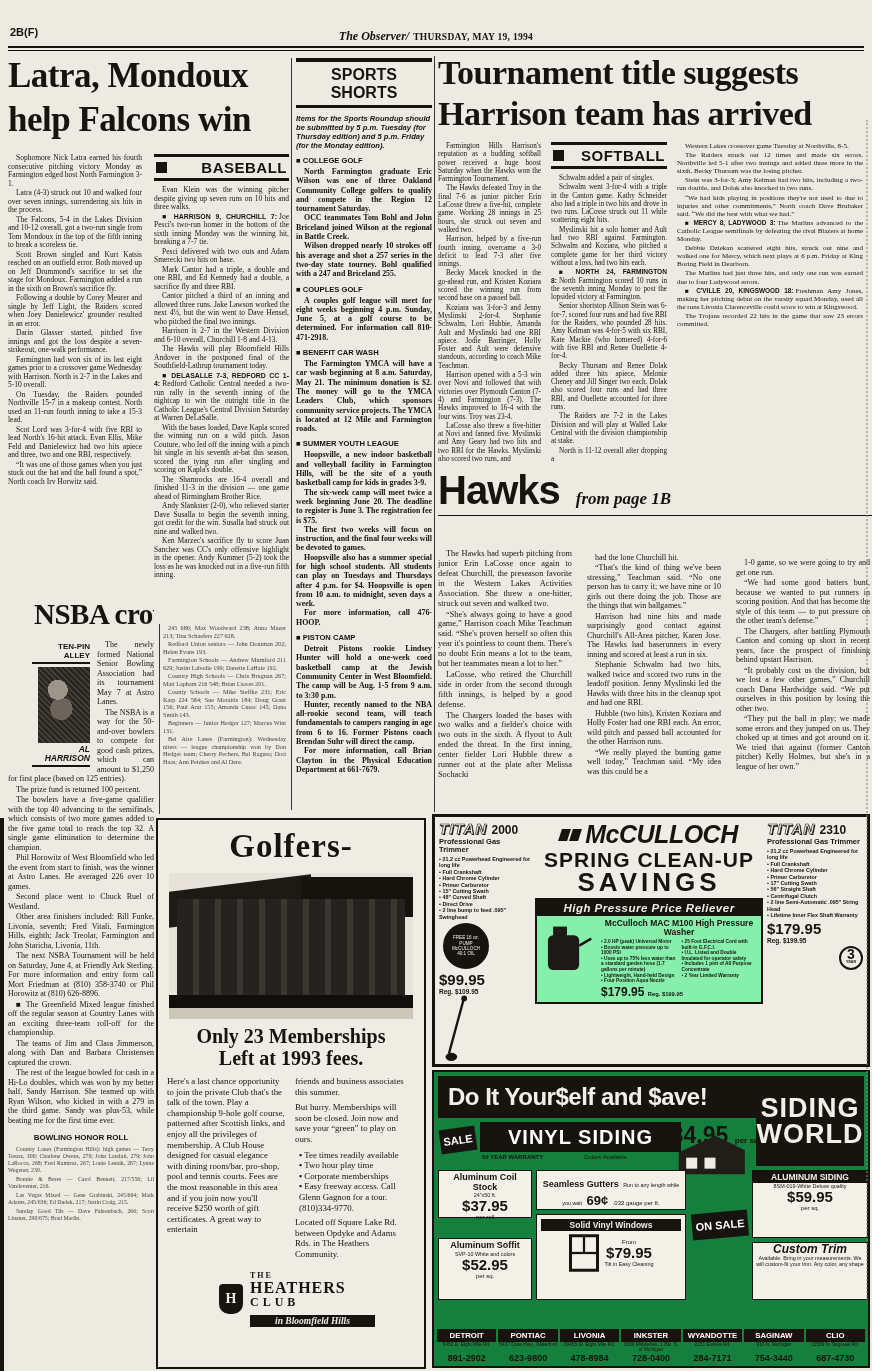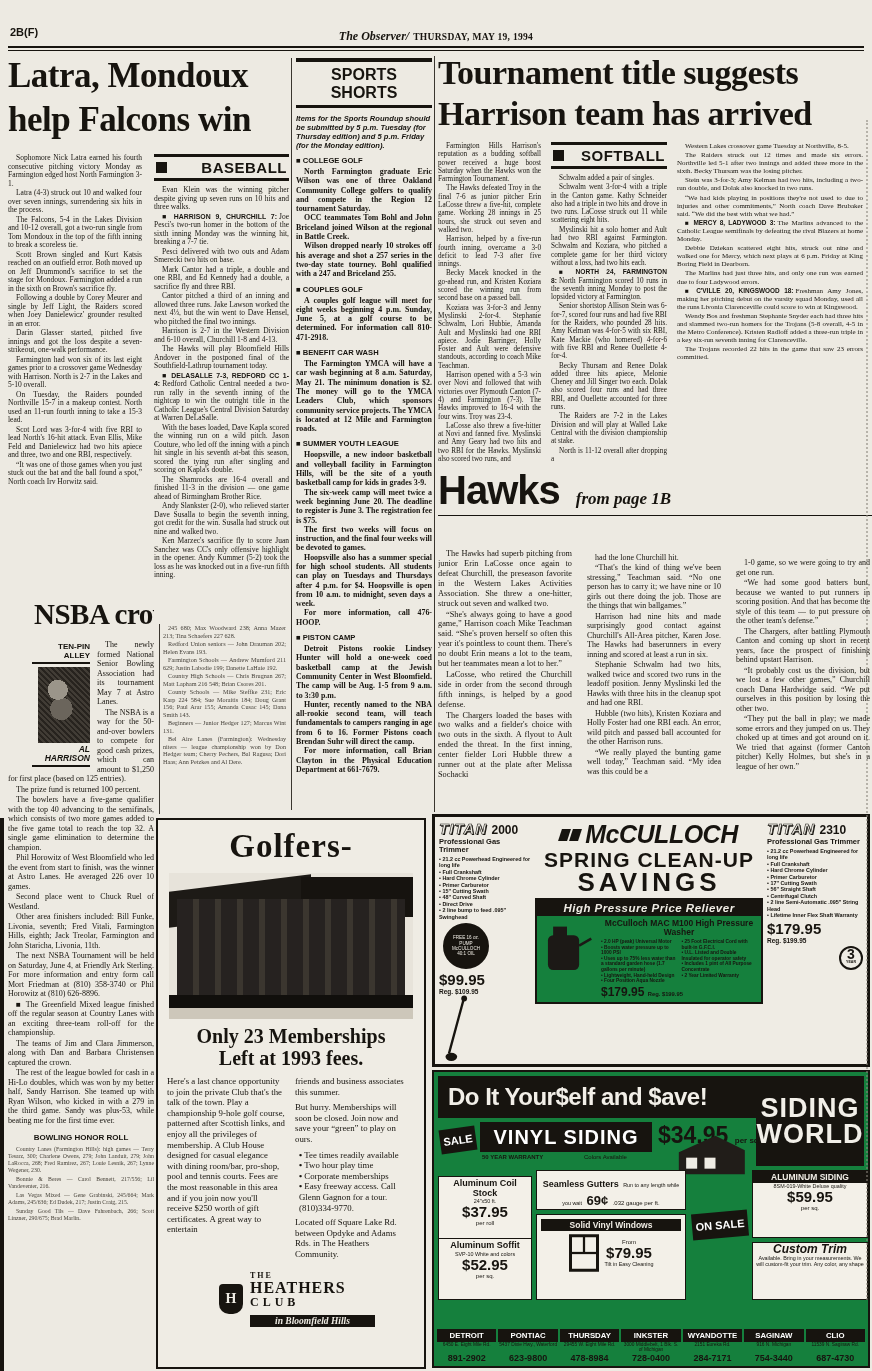--- a/index.html
+++ b/index.html
@@ -127,21 +127,21 @@
     font-size:4.6px; line-height:5.4px; text-align:center; display:flex; align-items:center; padding:3px; margin:3px 0 0 4px; }
   .badge3 { width:24px; height:24px; border:2px solid #17140f; border-radius:50%; text-align:center; margin:2px 0 0 auto; }
   .badge3 .b3n { font-weight:bold; font-size:14px; line-height:13px; }
   .badge3 .b3t { font-size:3.6px; line-height:3.8px; font-weight:bold; }
   .brandrow { display:flex; align-items:center; justify-content:center; gap:5px; }
   .flagicon { display:flex; gap:2px; }
   .flagicon i { display:block; width:9px; height:12px; background:#17140f; transform:skewX(-18deg); }
   .brand { font-weight:bold; font-style:italic; font-size:25px; letter-spacing:-.5px; }
   .mc-t1 { text-align:center; font-weight:bold; font-size:21px; letter-spacing:1px; line-height:21px; }
   .mc-t2 { text-align:center; font-weight:bold; font-size:26px; letter-spacing:4px; line-height:25px; }
-  .hpbox { border:2px solid #17140f; margin-top:3px; background:#15803d; }
+  .hpbox { border:2px solid #17140f; margin-top:3px; background:#86efac; }
   .hphead { background:#17140f; color:#efece4; text-align:center; font-weight:bold; font-style:italic;
     font-size:11.5px; padding:2px 0; letter-spacing:.5px; }
   .hpbody { display:grid; grid-template-columns:56px 1fr; gap:4px; padding:3px 4px; }
   .hpname { font-weight:bold; font-size:8.5px; text-align:center; line-height:9px; }
   .hpcols { display:flex; gap:5px; margin-top:2px; }
   .hpcols ul { flex:1; }
   .hpcols li { list-style:none; font-size:4.8px; line-height:5.6px; font-weight:bold; }
   .hpcols li::before { content:"• "; }
   .hpprice { font-weight:bold; font-size:12px; margin-top:1px; }
   .hpprice span { font-size:5.8px; }
@@ -155,21 +155,21 @@
   
   #sid { position:absolute; left:432px; top:1070px; width:438px; height:298px; border:2px solid #17140f;
     background:#15803d; font-family:"Liberation Sans",sans-serif; }
   .sid-banner { position:absolute; left:4px; top:4px; width:318px; height:42px; background:#17140f; color:#f2efe8;
     font-weight:bold; font-size:24px; display:flex; align-items:center; padding-left:10px; letter-spacing:-.5px; }
   .sid-logo { position:absolute; right:4px; top:4px; width:108px; height:90px; background:#17140f; color:#f2efe8;
     display:flex; flex-direction:column; align-items:center; justify-content:center;
     font-weight:bold; font-size:27px; line-height:26px; letter-spacing:1px; }
   .sale { position:absolute; left:6px; top:56px; width:36px; height:24px; background:#17140f; color:#fff;
     font-weight:bold; font-size:11px; text-align:center; line-height:24px; transform:rotate(-8deg); }
-  .vinylbar { position:absolute; left:46px; top:50px; width:172px; height:30px; background:#17140f; color:#fff;
+  .vinylbar { position:absolute; left:46px; top:50px; width:201px; height:30px; background:#17140f; color:#fff;
     font-weight:bold; font-size:20px; text-align:center; line-height:30px; letter-spacing:1px; }
   .vprice { position:absolute; left:224px; top:50px; font-weight:bold; font-size:23px; }
   .vunit { font-size:8px; } .vwarr { position:absolute; left:48px; top:82px; font-size:6px; font-weight:bold; }
   .vcolors { position:absolute; left:150px; top:82px; font-size:6px; }
   .house { position:absolute; left:238px; top:60px; }
   .c15 { position:absolute; left:330px; top:98px; width:34px; height:34px; border:2px solid #17140f; border-radius:50%;
     font-size:5.4px; font-weight:bold; text-align:center; display:flex; align-items:center; justify-content:center; padding:2px; }
   .box { position:absolute; border:1.5px solid #17140f; background:#f3f0e8; text-align:center; padding:2px; }
   .bt { font-weight:bold; font-size:9px; line-height:9.5px; }
   .bd { font-size:5.4px; line-height:6px; }
@@ -355,21 +355,20 @@
       </div>
       <div class="news t7">
           <p><span>Western Lakes crossover game Tuesday at Northville, 8-5.</span></p>
           <p><span>The Raiders struck out 12 times and made six errors. Northville led 5-1 after two innings and added three more in the sixth. Becky Thursam was the losing pitcher.</span></p>
           <p><span>Stein was 3-for-3; Amy Kelman had two hits, including a two-run double, and Dolak also knocked in two runs.</span></p>
           <p><span>“We had kids playing in positions they're not used to due to injuries and other commitments,” North coach Dave Brubaker said. “We did the best with what we had.”</span></p>
           <p><b class="lead">■ MERCY 8, LADYWOOD 3:</b><span>The Marlins advanced to the Catholic League semifinals by defeating the rival Blazers at home Monday.</span></p>
           <p><span>Debbie Dziekan scattered eight hits, struck out nine and walked one for Mercy, which next plays at 6 p.m. Friday at King Boring Field in Dearborn.</span></p>
           <p><span>The Marlins had just three hits, and only one run was earned due to four Ladywood errors.</span></p>
           <p><b class="lead">■ C'VILLE 20, KINGSWOOD 18:</b><span>Freshman Amy Jones, making her pitching debut on the varsity squad Monday, used all the runs Livonia Clarenceville could score to win at Kingswood.</span></p>
-          <p><span>Wendy Bos and freshman Stephanie Snyder each had three hits and slammed two-run homers for the Trojans (5-8 overall, 4-5 in the Metro Conference). Kristen Radloff added a three-run triple in a key six-run seventh inning for Clarenceville.</span></p>
           <p><span>The Trojans recorded 22 hits in the game that saw 23 errors committed.</span></p>
         </div>
     </div>
   </section>
 
   <section id="hawks">
     <div class="hawks-head">
       <span class="hawks-title">Hawks</span>
       <span class="hawks-cont">from page 1B</span>
     </div>
@@ -661,21 +660,21 @@
     <div class="vwarr">50 YEAR WARRANTY</div>
     <div class="vcolors">Colors Available</div>
     <svg class="house" width="76" height="44" viewBox="0 0 80 48">
       <polygon points="6,22 46,4 78,20 78,46 6,46" fill="#211d19"></polygon>
       <rect x="14" y="28" width="12" height="12" fill="#efece4"></rect>
       <rect x="34" y="28" width="12" height="12" fill="#efece4"></rect>
     </svg>
     <div class="c15">15 Colors From</div>
     <div class="onsale">ON SALE</div>
 
-    <div class="box" style="left:4px; top:104px; width:94px; height:64px;">
+    <div class="box" style="left:4px; top:98px; width:94px; height:48px;">
       <div class="bt">Aluminum Coil Stock</div>
       <div class="bd">24"x50 ft.</div>
       <div class="bp">$37.95</div>
       <div class="bu">per roll</div>
     </div>
     <div class="box" style="left:102px; top:98px; width:150px; height:40px;">
       <span class="bt">Seamless Gutters</span>
       <span class="bd">Run to any length while you wait</span>
       <span class="bp" style="font-size:13px;">69¢</span>
       <span class="bu">.032 gauge per ft.</span>
@@ -717,21 +716,21 @@
         <div class="lc">DETROIT</div>
         <div class="la">6450 E. Eight Mile Rd.</div>
         <div class="lp">891-2902</div>
       </div>
         <div class="loc">
         <div class="lc">PONTIAC</div>
         <div class="la">5437 Dixie Hwy., Waterford</div>
         <div class="lp">623-9800</div>
       </div>
         <div class="loc">
-        <div class="lc">THURSDAY</div>
+        <div class="lc">LIVONIA</div>
         <div class="la">29455 W. Eight Mile Rd.</div>
         <div class="lp">478-8984</div>
       </div>
         <div class="loc">
         <div class="lc">INKSTER</div>
         <div class="la">3000 Middlebelt, 1 Blk. S. of Michigan</div>
         <div class="lp">728-0400</div>
       </div>
         <div class="loc">
         <div class="lc">WYANDOTTE</div>

